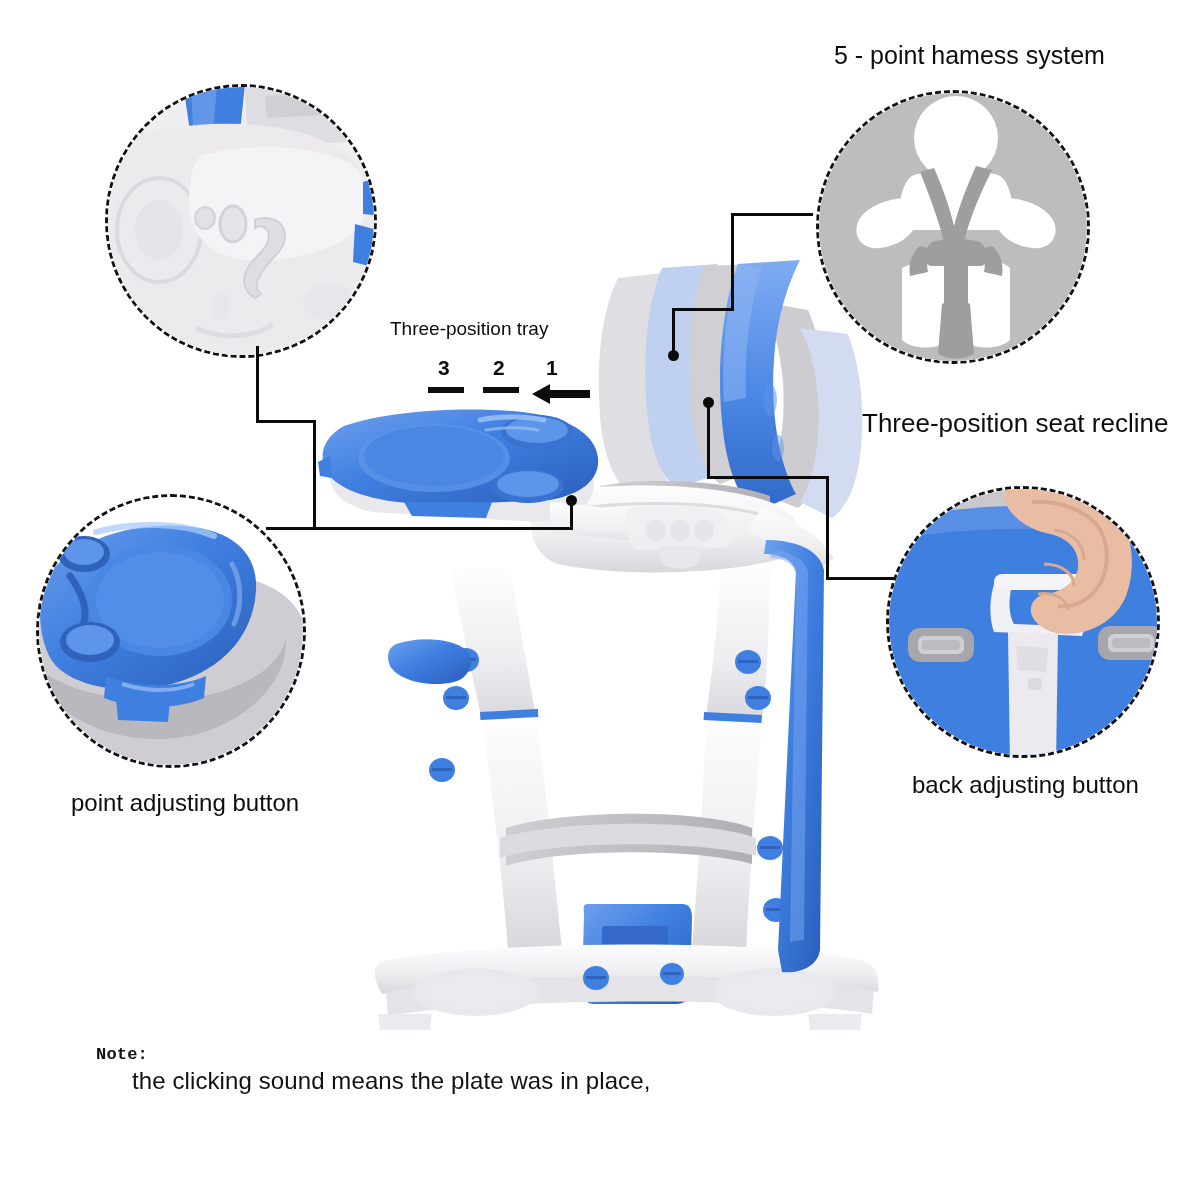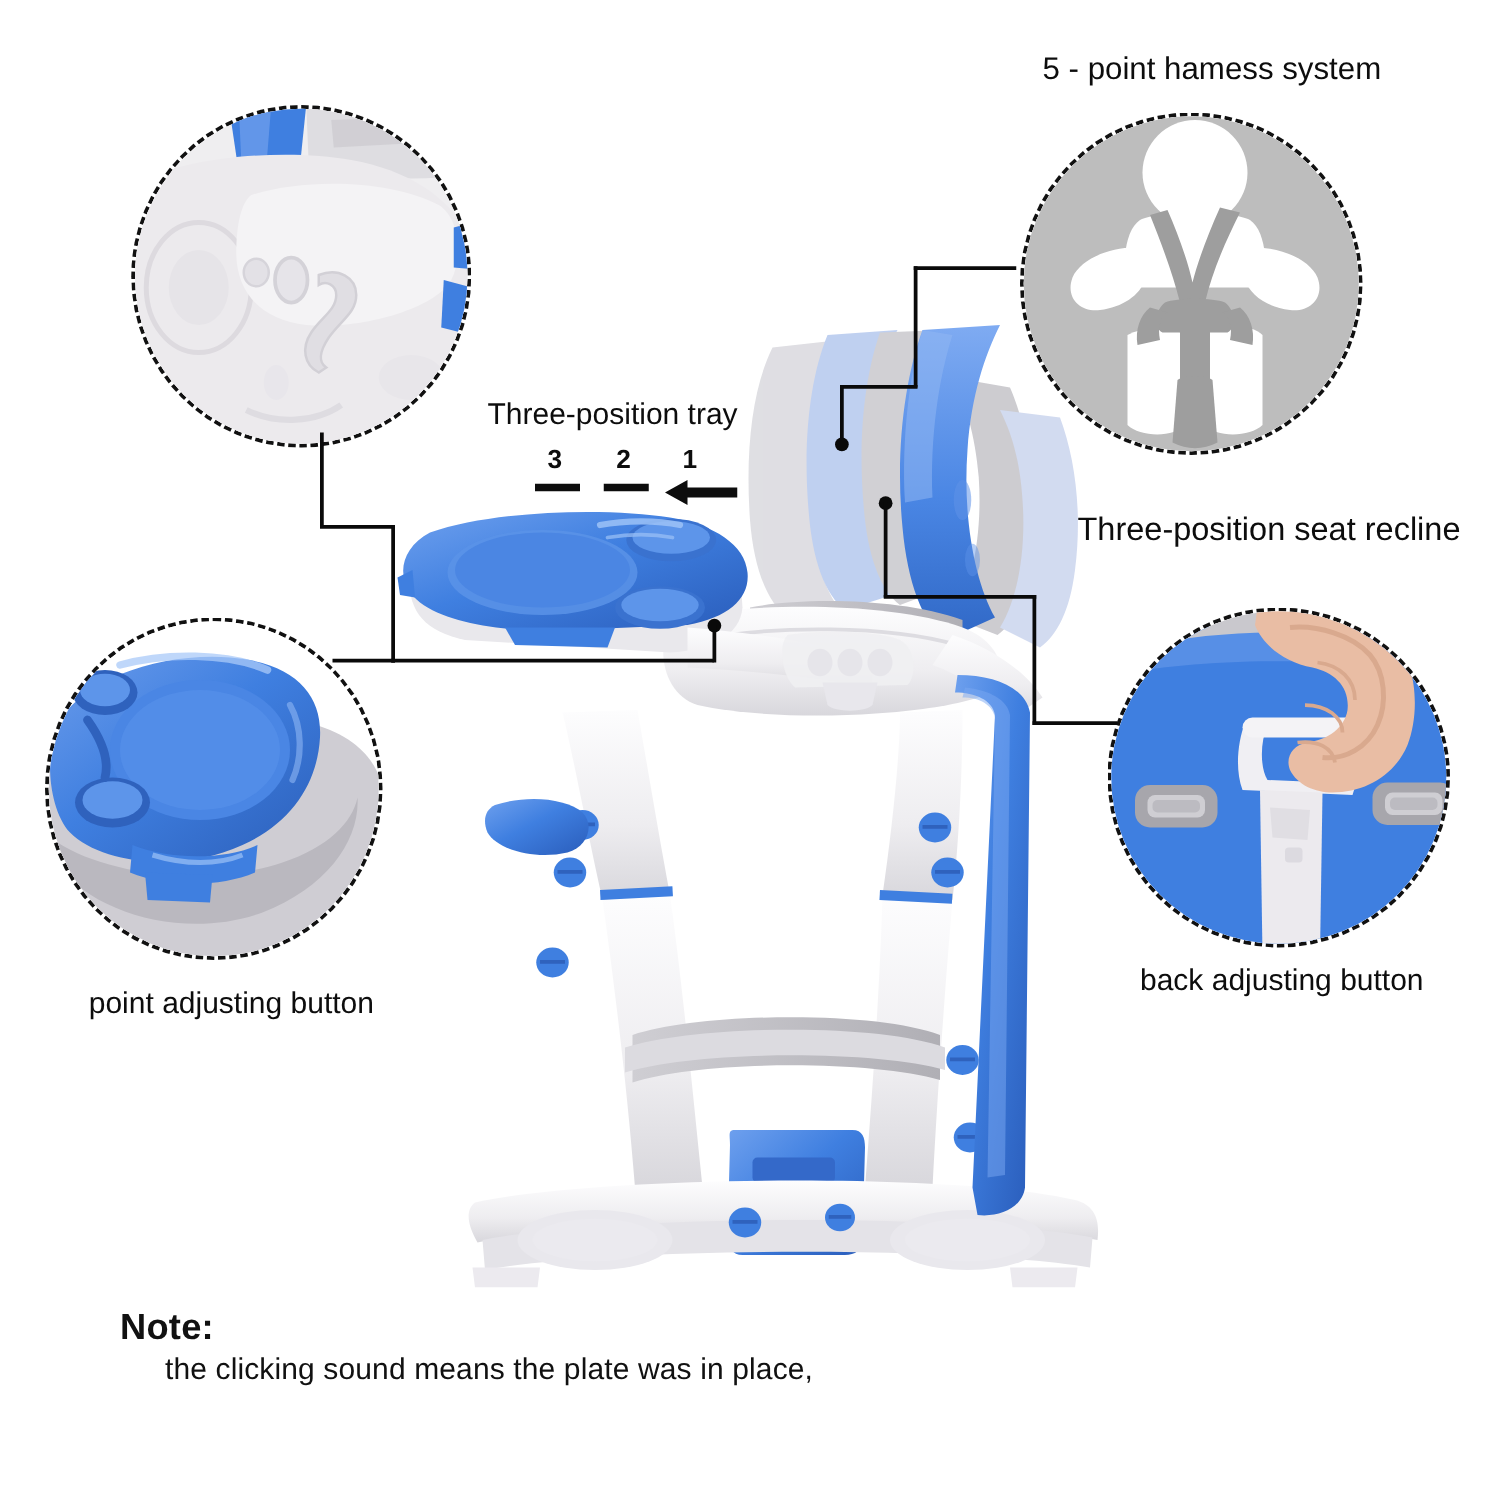--- a/index.html
+++ b/index.html
@@ -3,21 +3,21 @@
 <meta charset="utf-8">
 <style>
   * { margin:0; padding:0; box-sizing:border-box; }
   html,body { width:1200px; height:1200px; background:#ffffff; overflow:hidden; }
   body { font-family:"Liberation Sans", sans-serif; color:#111; position:relative; }
 
   #stage { position:absolute; left:0; top:0; width:1200px; height:1200px; }
 
   .lbl { position:absolute; white-space:nowrap; color:#0d0d0d; font-weight:400; }
   .lbl-harness   { left:834px; top:41px;  font-size:25px; }
-  .lbl-tray      { left:390px; top:318px; font-size:24px; }
+  .lbl-tray      { left:390px; top:318px; font-size:19px; }
   .lbl-recline   { left:862px; top:408px; font-size:26px;text-align:right; }
   .lbl-trayadj   { left:71px;  top:789px; font-size:24px; }
   .lbl-backadj   { left:912px; top:771px; font-size:24px;text-align:center; }
 
   
   .circ { position:absolute; border-radius:50%; overflow:hidden;
           border:3px dashed #111; background:#fff; }
   .circ-inner { position:absolute; inset:-3px; border-radius:50%; overflow:hidden; }
 
   #circ-tray-detail { left:105px; top:84px;  width:272px; height:274px; }
@@ -32,21 +32,21 @@
   .dot { position:absolute; width:11px; height:11px; border-radius:50%; background:#0a0a0a; }
 
   
   #tray-positions { position:absolute; left:428px; top:356px; width:160px; height:42px; }
   .posnum { position:absolute; top:0; font-size:21px; font-weight:bold; color:#0d0d0d; }
   .posdash { position:absolute; top:31px; height:6px; background:#0d0d0d; }
   .posarrow { position:absolute; top:28px; }
 
   
   #note { position:absolute; left:96px; top:1044px; width:740px; }
-  #note .nt-title { font-size:29px; font-weight:bold; letter-spacing:.2px; line-height:1.25; }
+  #note .nt-title { font-size:17px; font-weight:bold; letter-spacing:.2px; line-height:1.25;font-family:Liberation Mono, monospace; }
   #note .nt-line  { font-size:24px; line-height:1.33; letter-spacing:.1px;margin-left:36px; }
 
   svg { display:block; }
 </style>
 </head>
 <body>
 
 <div id="stage">
 
   <svg id="product" width="700" height="780" viewBox="0 0 700 780" style="position:absolute; left:300px; top:250px;">

